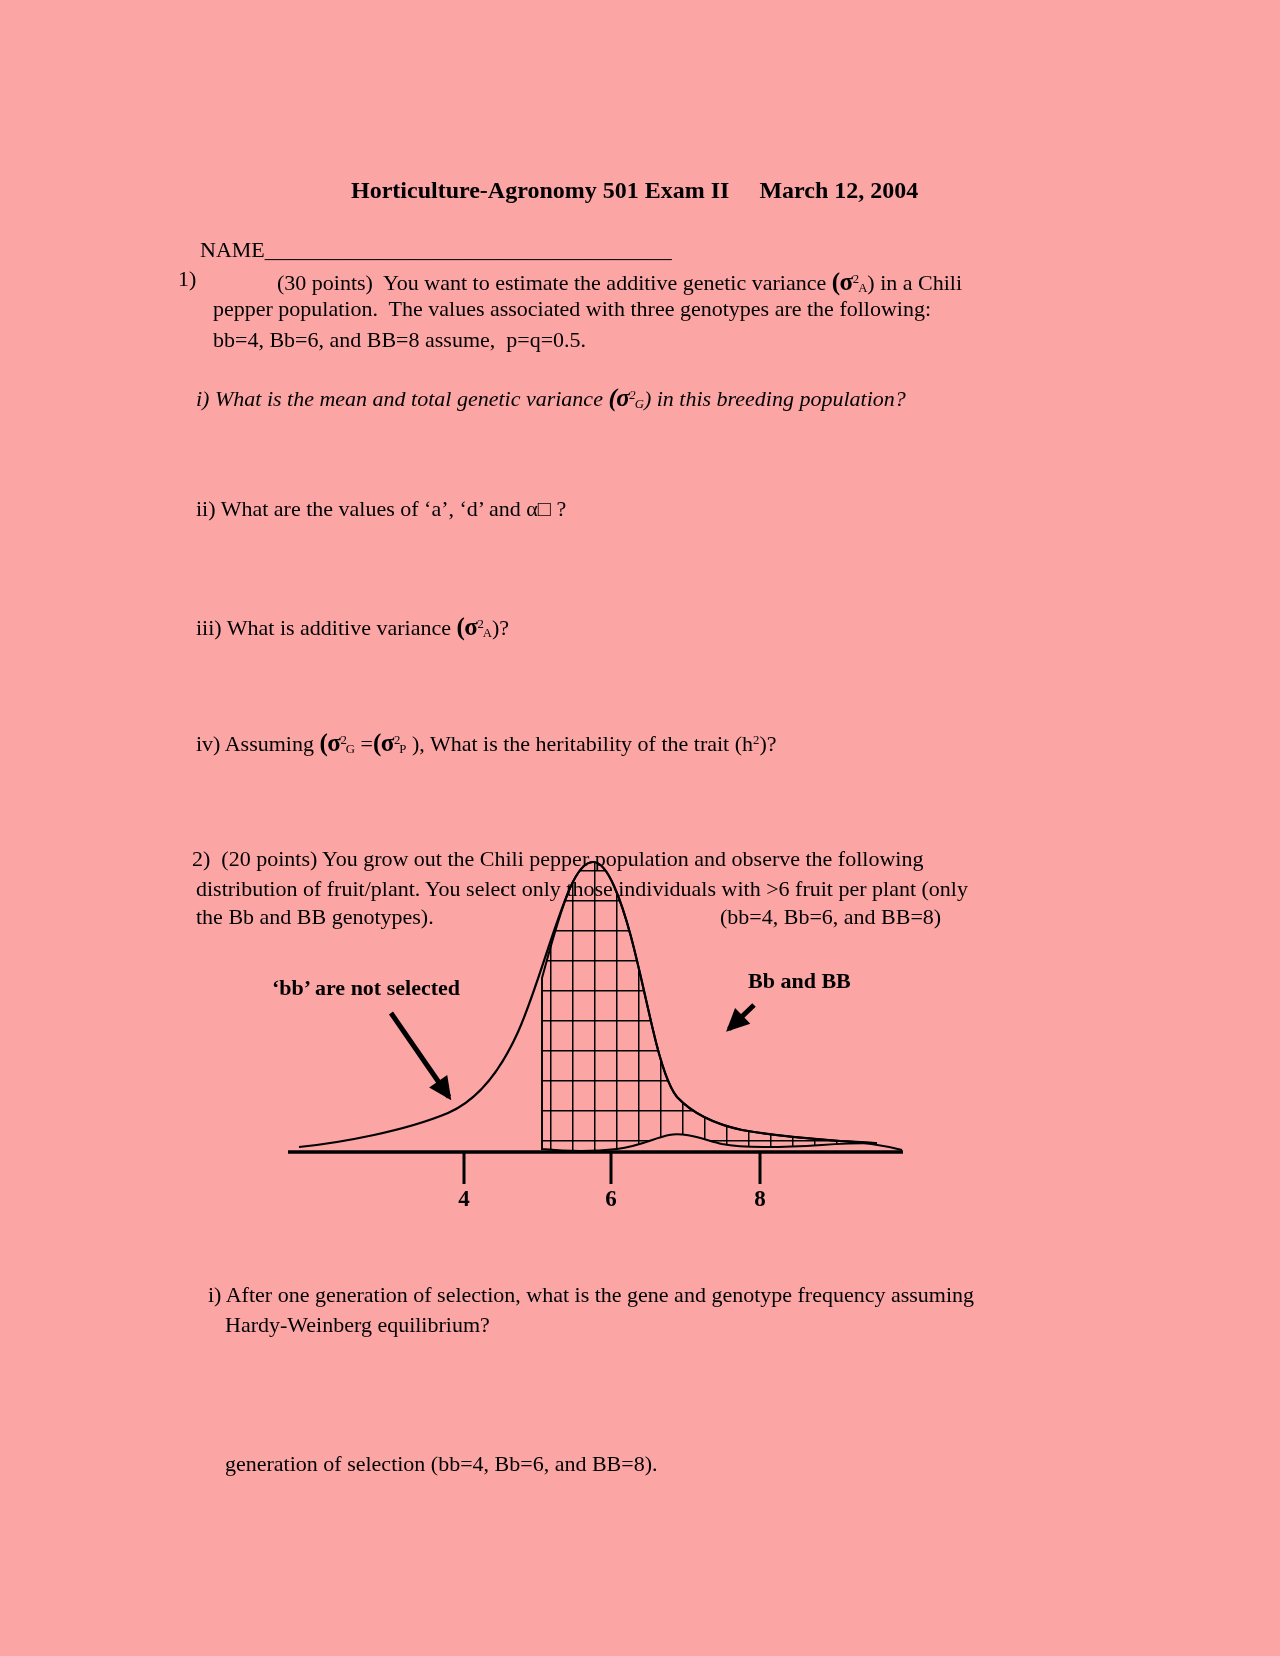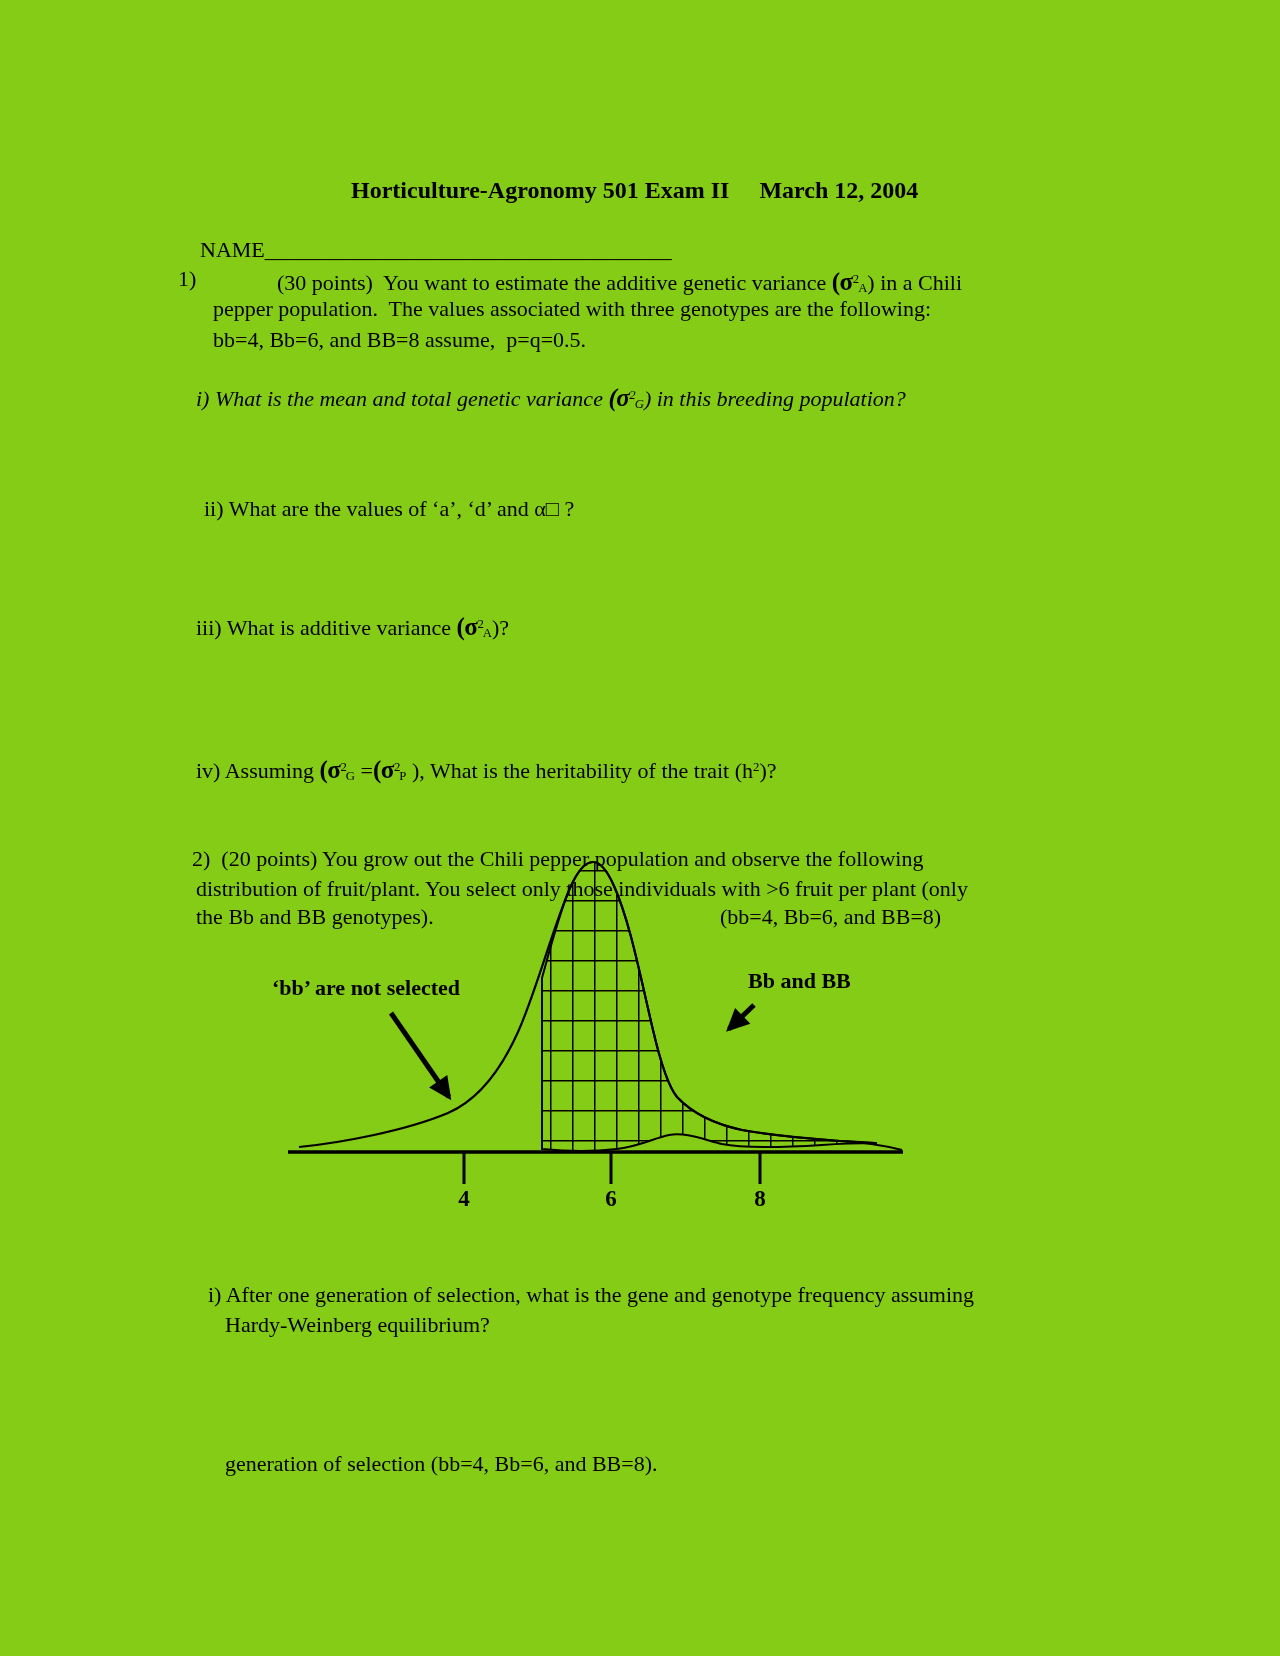--- a/index.html
+++ b/index.html
@@ -1,16 +1,16 @@
 <!DOCTYPE html>
 <html><head>
 <meta charset="utf-8">
 <style>
   html,body{margin:0;padding:0;background:#fff;}
-  #page{position:relative;width:1280px;height:1656px;background:#84cc16;
+  #page{position:relative;width:1280px;height:1656px;background:#fca5a5;
         font-family:"Liberation Serif","DejaVu Serif",serif;color:#000;overflow:hidden;}
   .line{position:absolute;white-space:pre;font-size:22px;line-height:30px;}
   .title{font-size:24px;font-weight:bold;}
   .b{font-weight:bold;}
   .bu{font-weight:bold;}
   .sg{font-weight:bold;font-size:1.14em;letter-spacing:-0.5px;}
   .sup{font-size:0.58em;vertical-align:0.52em;}
   .sub{font-size:0.58em;vertical-align:-0.18em;margin-left:-1px;}
   .figlabel{position:absolute;white-space:pre;font-size:22px;font-weight:bold;}
   .tick-label{position:absolute;width:40px;text-align:center;font-size:23px;font-weight:bold;}
@@ -29,23 +29,23 @@
   <div class="line" style="left:178px;top:205px;">
     <span>NAME</span><span>_____________________________________</span>
   </div>
 
   <div class="line" style="left:178px;top:264px;">1)</div>
   <div class="line" style="left:264px;top:264px;margin-left:13px;"><span>(30 points)  You want to estimate the additive genetic variance </span><span class="sg">(σ</span><span class="sup">2</span><span class="sub">A</span><span>) in a Chili</span></div>
   <div class="line" style="left:213px;top:294px;">pepper population.  The values associated with three genotypes are the following:</div>
   <div class="line" style="left:213px;top:325px;">bb=4, Bb=6, and BB=8 assume,  p=q=0.5.</div>
 
   <div class="line" style="left:196px;top:380px;font-style:italic;"><span>i) What is the mean and total genetic variance </span><span class="sg">(σ</span><span class="sup">2</span><span class="sub">G</span><span>) in this breeding population?</span></div>
-  <div class="line" style="left:196px;top:494px;margin-left:8px;">ii) What are the values of ‘a’, ‘d’ and α□ ?</div>
+  <div class="line" style="left:196px;top:494px;">ii) What are the values of ‘a’, ‘d’ and α□ ?</div>
   <div class="line" style="left:196px;top:609px;text-align:center;"><span>iii) What is additive variance </span><span class="sg">(σ</span><span class="sup">2</span><span class="sub">A</span><span>)?</span></div>
-  <div class="line" style="left:196px;top:725px;margin-top:27px;"><span>iv) Assuming </span><span class="sg">(σ</span><span class="sup">2</span><span class="sub">G</span><span> =</span><span class="sg">(σ</span><span class="sup">2</span><span class="sub">P</span><span> ), What is the heritability of the trait (h</span><span class="sup">2</span><span>)?</span></div>
+  <div class="line" style="left:196px;top:725px;"><span>iv) Assuming </span><span class="sg">(σ</span><span class="sup">2</span><span class="sub">G</span><span> =</span><span class="sg">(σ</span><span class="sup">2</span><span class="sub">P</span><span> ), What is the heritability of the trait (h</span><span class="sup">2</span><span>)?</span></div>
 
   <div class="line" style="left:192px;top:844px;">2)  (20 points) You grow out the Chili pepper population and observe the following</div>
   <div class="line" style="left:196px;top:874px;">distribution of fruit/plant. You select only those individuals with &gt;6 fruit per plant (only</div>
   <div class="line" style="left:196px;top:902px;">the Bb and BB genotypes).</div>
   <div class="line" style="left:720px;top:902px;">(bb=4, Bb=6, and BB=8)</div>
 
   <svg width="1280" height="420" viewBox="0 840 1280 420" xmlns="http://www.w3.org/2000/svg">
     <defs>
       <pattern id="grid" x="0" y="0" width="22" height="30" patternUnits="userSpaceOnUse">
         <path d="M0,0H22M0,0V30" fill="none" stroke="#000" stroke-width="3"></path>

